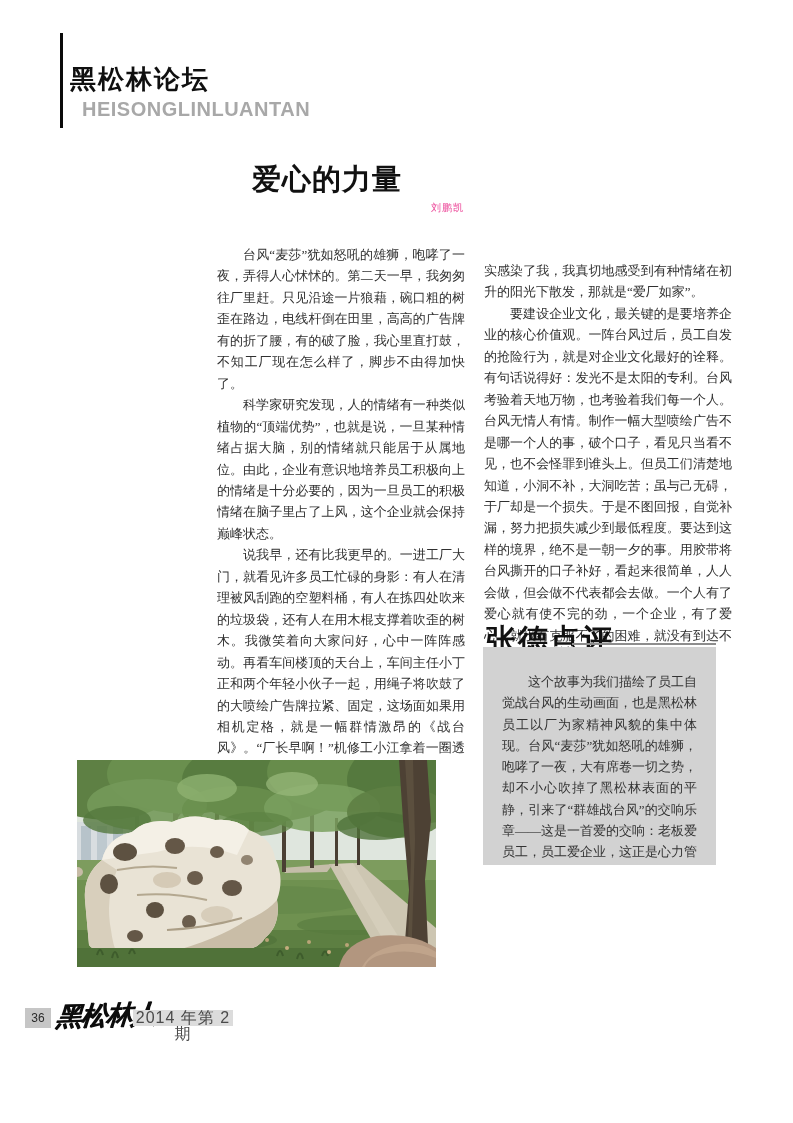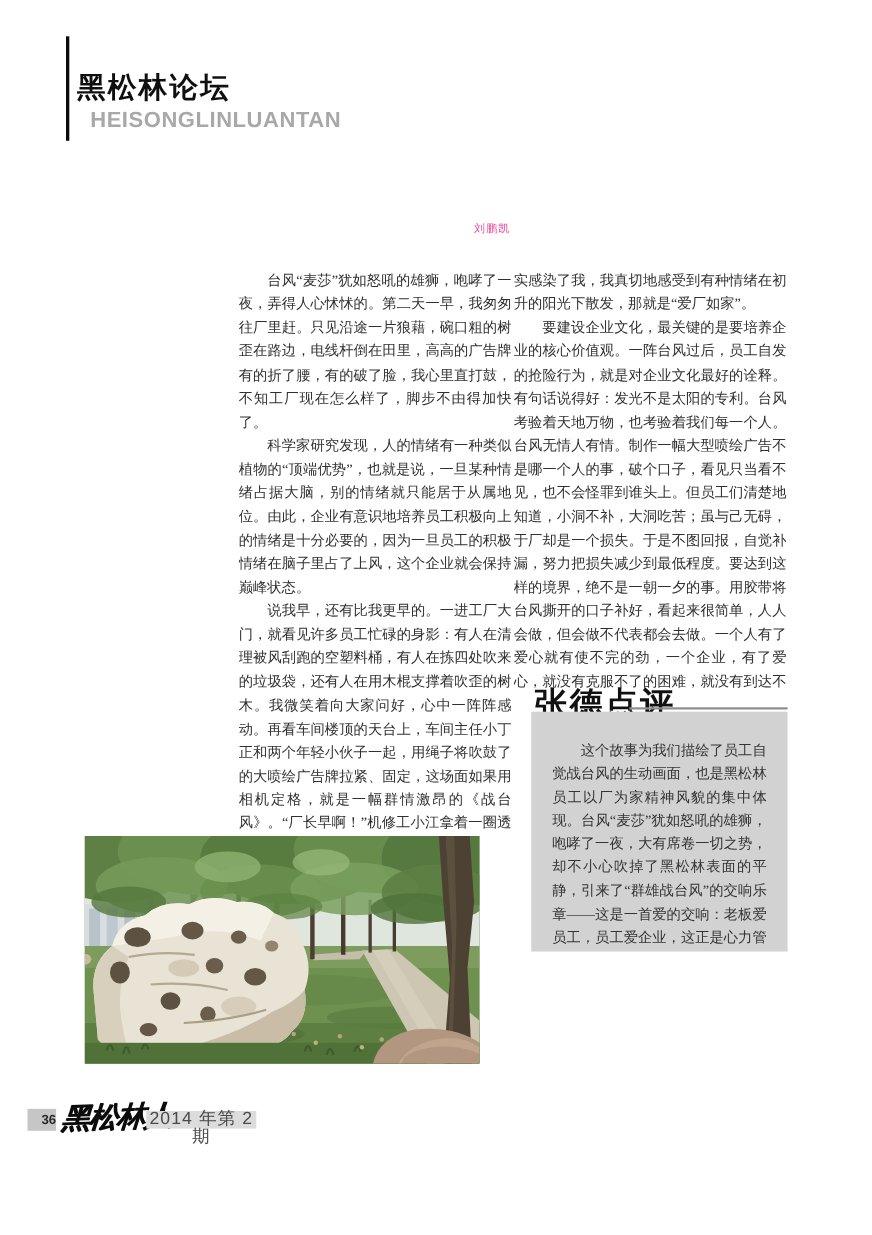--- a/index.html
+++ b/index.html
@@ -39,21 +39,21 @@
   
   .col{
     position:absolute;top:244px;width:248px;
     font-size:13px;line-height:21.45px;
     text-align:justify;text-justify:inter-ideograph;
     color:#303030;overflow:hidden;
   }
   .col p{margin:0;text-indent:2em;}
   .col p.no-indent{text-indent:0;}
   .col-left{left:217px;height:517px;}
-  .col-right{left:467px;height:390px;}
+  .col-right{left:484px;height:390px;margin-top:16px;}
   
   .comment-heading{
     position:absolute;left:486px;top:620px;
     font-size:30px;font-weight:bold;letter-spacing:2px;color:#111;
   }
   .comment-heading-rule{
     position:absolute;left:572px;top:643px;width:144px;height:2px;background:#8d8d8d;
   }
   .comment-box{
     position:absolute;left:483px;top:647px;width:233px;height:218px;
@@ -67,21 +67,21 @@
   .photo{
     position:absolute;left:77px;top:760px;width:359px;height:207px;
     overflow:hidden;background:#7c9a62;
   }
   .photo svg{display:block;}
   
   .page-number{
     position:absolute;left:25px;top:1008px;width:26px;height:20px;
     background:#c6c6c6;color:#2b2b2b;
     font-family:"Liberation Sans","DejaVu Sans",sans-serif;
-    font-size:12px;font-weight:bold;text-align:right;line-height:20px;
+    font-size:12px;font-weight:normal;text-align:center;line-height:20px;
   }
   .footer-logo{
     position:absolute;left:56px;top:998px;
     font-size:26px;font-weight:bold;font-style:italic;color:#0c0c0c;
     transform:skewX(-6deg) rotate(-2deg);
     letter-spacing:-1px;
     text-shadow:0.6px 0.4px 0 #0c0c0c;
   }
   .issue-badge{
     position:absolute;left:133px;top:1010px;width:100px;height:16px;
@@ -92,20 +92,21 @@
 </style>
 </head>
 <body>
 
 <div class="page">
 
   <div class="accent-bar"></div>
   <div class="section-title">黑松林论坛</div>
   <div class="section-subtitle">HEISONGLINLUANTAN</div>
 
+  <div class="article-title">爱心的力量</div>
   <div class="article-author">刘鹏凯</div>
 
   <div class="col col-left">
     <p>台风“麦莎”犹如怒吼的雄狮，咆哮了一夜，弄得人心怵怵的。第二天一早，我匆匆往厂里赶。只见沿途一片狼藉，碗口粗的树歪在路边，电线杆倒在田里，高高的广告牌有的折了腰，有的破了脸，我心里直打鼓，不知工厂现在怎么样了，脚步不由得加快了。</p>
     <p>科学家研究发现，人的情绪有一种类似植物的“顶端优势”，也就是说，一旦某种情绪占据大脑，别的情绪就只能居于从属地位。由此，企业有意识地培养员工积极向上的情绪是十分必要的，因为一旦员工的积极情绪在脑子里占了上风，这个企业就会保持巅峰状态。</p>
     <p>说我早，还有比我更早的。一进工厂大门，就看见许多员工忙碌的身影：有人在清理被风刮跑的空塑料桶，有人在拣四处吹来的垃圾袋，还有人在用木棍支撑着吹歪的树木。我微笑着向大家问好，心中一阵阵感动。再看车间楼顶的天台上，车间主任小丁正和两个年轻小伙子一起，用绳子将吹鼓了的大喷绘广告牌拉紧、固定，这场面如果用相机定格，就是一幅群情激昂的《战台风》。“厂长早啊！”机修工小江拿着一圈透明胶带纸走过来。“小伙子，拿这个干什么？”“广告下面撕开了个口子，得补起来！”小江边说边往顶楼跑，干劲十足的样子着</p>
   </div>
 
   <div class="col col-right">
     <p class="no-indent">实感染了我，我真切地感受到有种情绪在初升的阳光下散发，那就是“爱厂如家”。</p>

